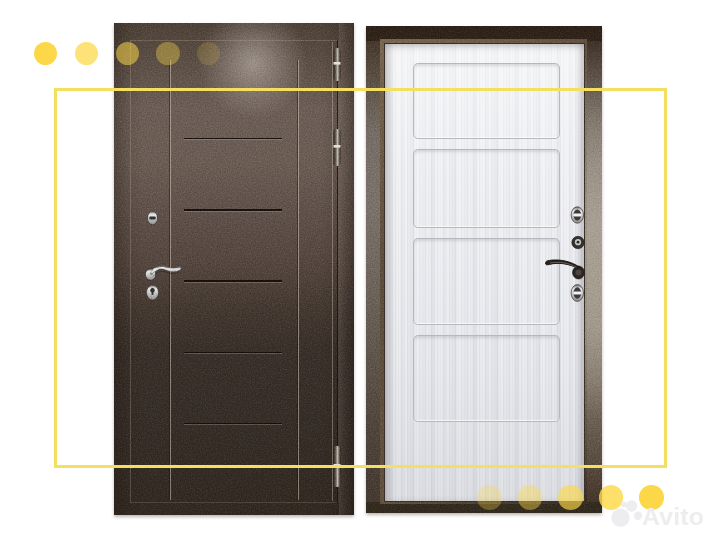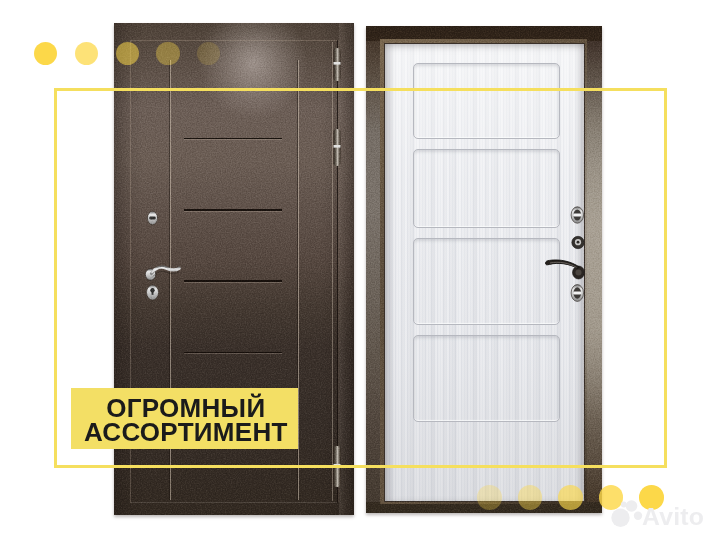--- a/index.html
+++ b/index.html
@@ -151,22 +151,20 @@
   <div class="abs" style="left:115.9px;top:41.9px;width:23.2px;height:23.2px;border-radius:50%;background:#fcd849;opacity:.54;"></div>
   <div class="abs" style="left:156.4px;top:41.9px;width:23.2px;height:23.2px;border-radius:50%;background:#fcd849;opacity:.37;"></div>
   <div class="abs" style="left:196.9px;top:41.9px;width:23.2px;height:23.2px;border-radius:50%;background:#fcd849;opacity:.16;"></div>
 
   <div class="abs" style="left:477.2px;top:485.2px;width:24.6px;height:24.6px;border-radius:50%;background:#fcd849;opacity:.3;"></div>
   <div class="abs" style="left:517.7px;top:485.2px;width:24.6px;height:24.6px;border-radius:50%;background:#fcd849;opacity:.42;"></div>
   <div class="abs" style="left:558.2px;top:485.2px;width:24.6px;height:24.6px;border-radius:50%;background:#fcd849;opacity:.65;"></div>
   <div class="abs" style="left:598.7px;top:485.2px;width:24.6px;height:24.6px;border-radius:50%;background:#fcd849;opacity:.82;"></div>
   <div class="abs" style="left:639px;top:485.2px;width:24.6px;height:24.6px;border-radius:50%;background:#fcd849;"></div>
 
-  <div class="abs" style="left:70.8px;top:388px;width:227px;height:60.5px;background:#f3df65;color:#1b1b1b;
-       font-weight:bold;text-align:center;font-size:26px;line-height:23.5px;letter-spacing:0.3px;padding-top:9px;padding-left:3px;box-sizing:border-box;">ОГРОМНЫЙ<br>АССОРТИМЕНТ</div>
 
   <svg class="abs" style="left:605px;top:495px;" width="115" height="44" viewBox="0 0 115 44">
     <g fill="#ededef">
       <circle cx="15.5" cy="22.8" r="9.2"></circle>
       <circle cx="26.5" cy="11" r="5.8"></circle>
       <circle cx="33" cy="20.8" r="4.2"></circle>
       <circle cx="18.8" cy="9.5" r="2.9"></circle>
     </g>
     <text x="37" y="29.8" font-family="Liberation Sans, sans-serif" font-weight="bold" font-size="24.8" letter-spacing="0.2" fill="#ededef">Avito</text>
   </svg>

